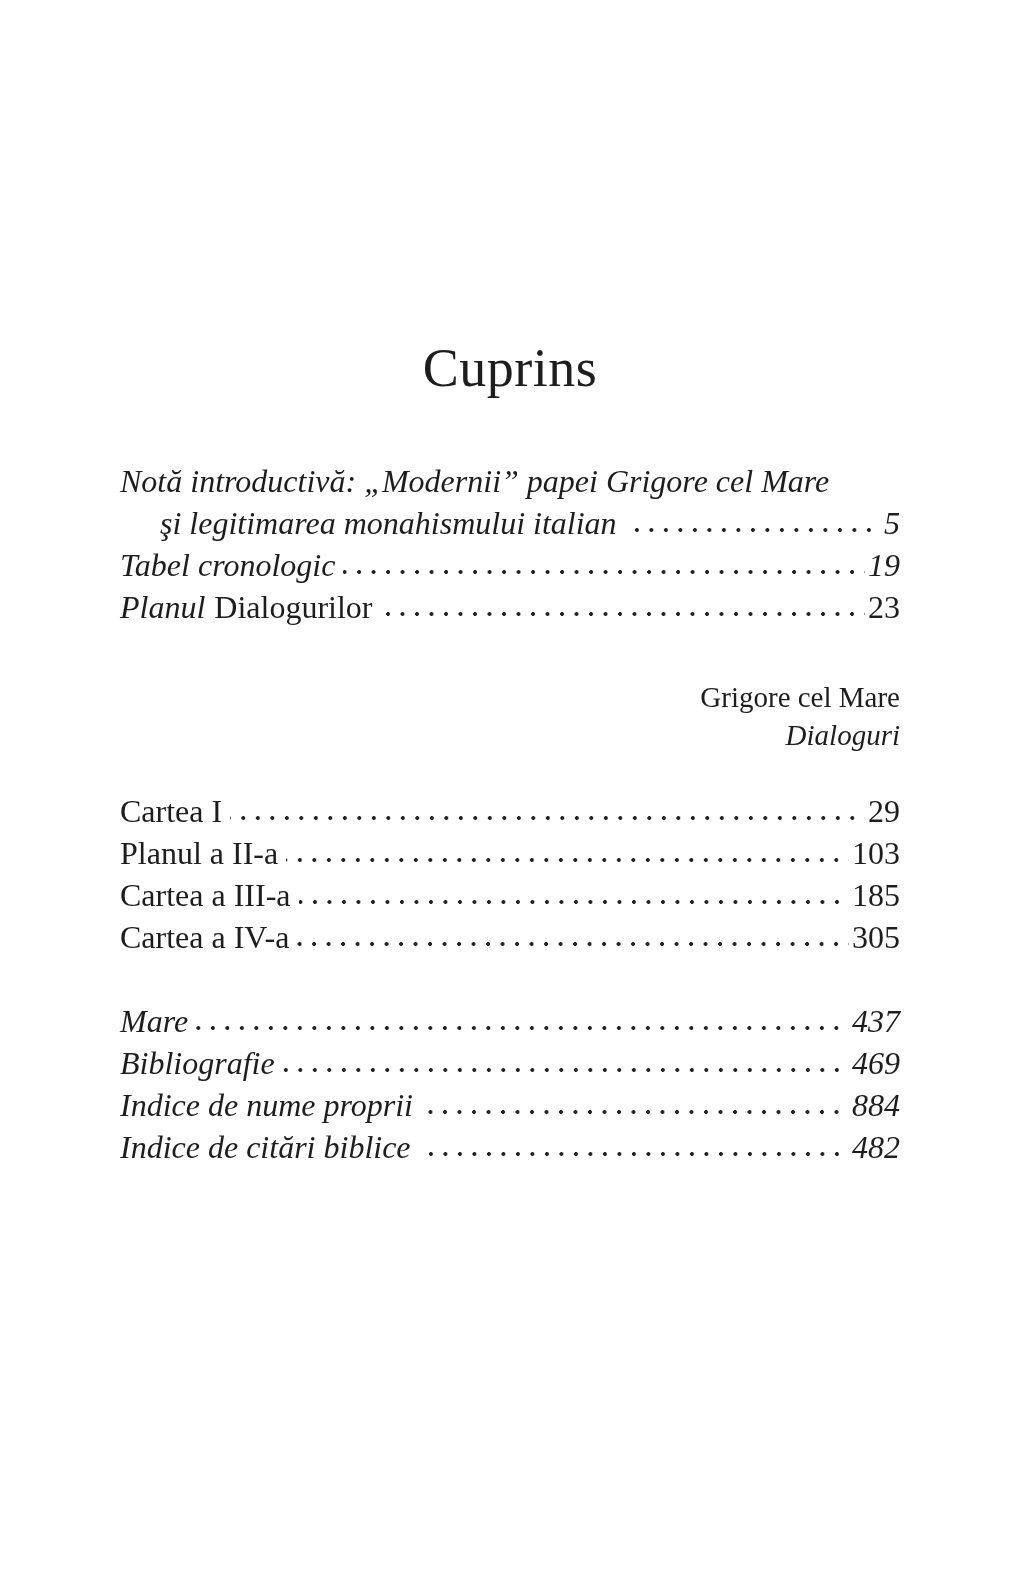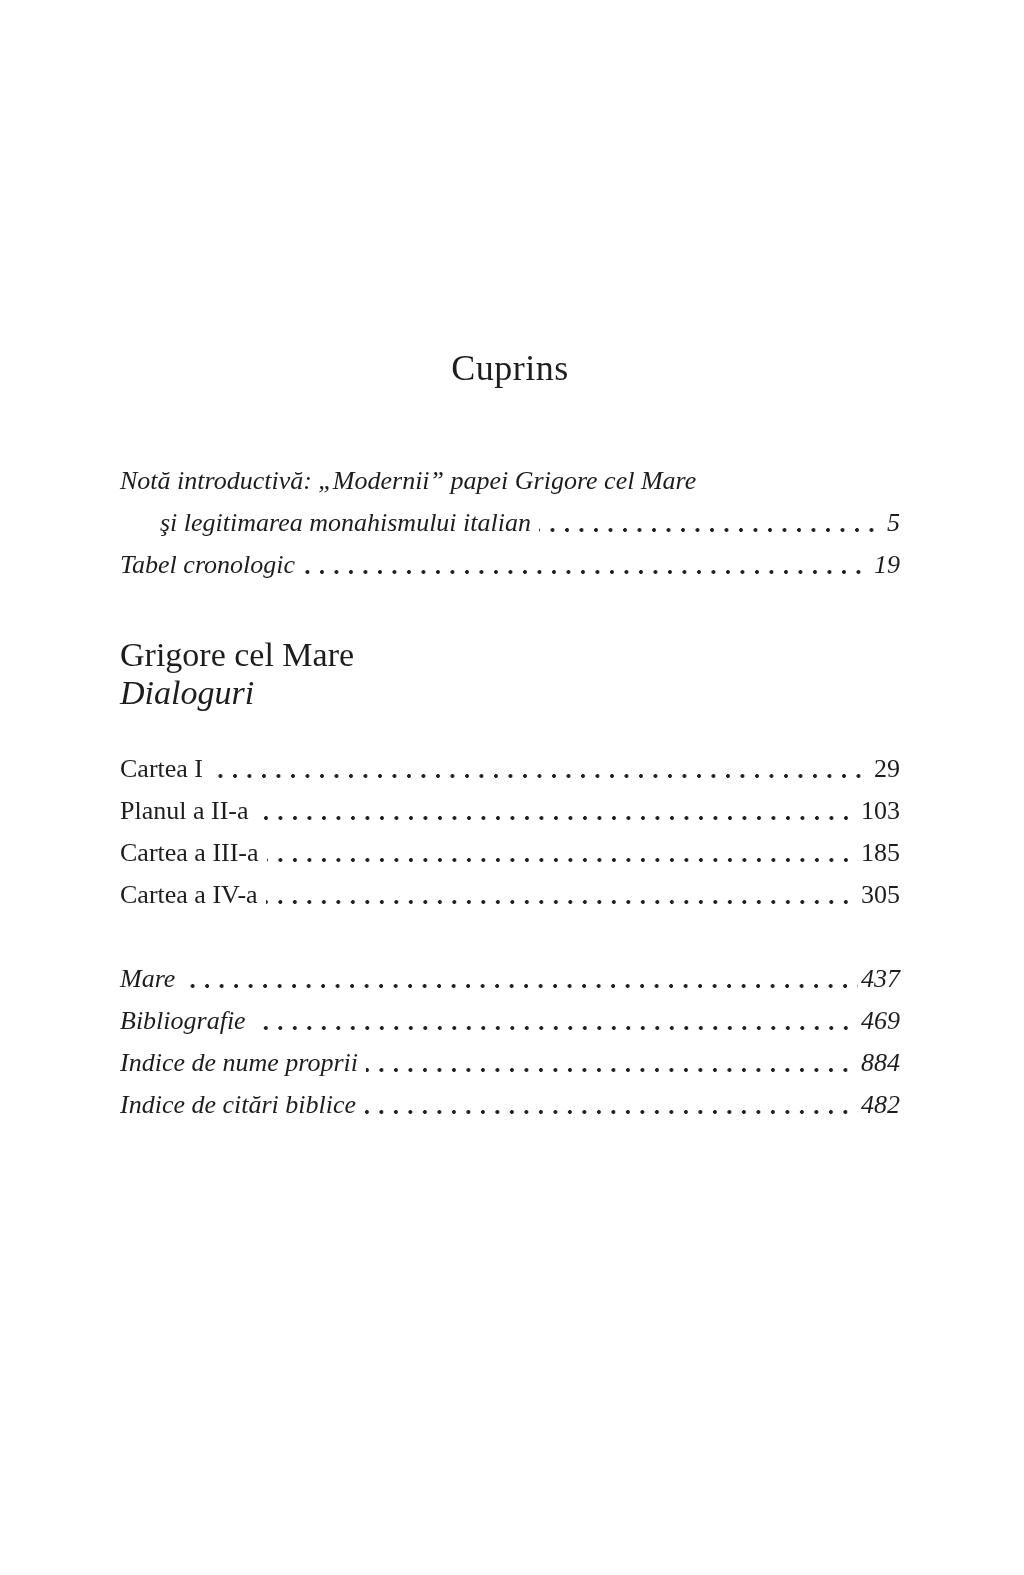--- a/index.html
+++ b/index.html
@@ -11,28 +11,28 @@
     color: #1d1d1d;
     font-family: "Liberation Serif", serif;
     overflow: hidden;
     box-sizing: border-box;
   }
   .content {
     padding: 0 124px 0 120px;
   }
   .title {
     margin: 348px 0 0 0;
-    font-size: 36px;
+    font-size: 54px;
     line-height: 40px;
     font-weight: 400;
     text-align: center;
     letter-spacing: 0.5px;
   }
   .toc-line, .row {
-    font-size: 26px;
+    font-size: 32px;
     line-height: 42px;
   }
   .front { margin-top: 72px; }
   .italic { font-style: italic; }
   .roman { font-style: normal; }
   .roman-part { font-style: normal; margin-left: 0.28em; }
   .row {
     display: flex;
     align-items: flex-start;
   }
@@ -44,23 +44,23 @@
     align-self: stretch;
     min-width: 24px;
     margin: 0 3px 0 8px;
     background-image: radial-gradient(circle at 2px 2px, #222222 1.7px, transparent 2.2px);
     background-size: 14.5px 4px;
     background-repeat: repeat-x;
     background-position: right calc(100% - 12px);
   }
   .heading {
     margin-top: 50px;
-    font-size: 34px;
+    font-size: 29px;
     line-height: 38px;
-    text-align: left;
+    text-align: right;
   }
   .books { margin-top: 36px; }
   .back { margin-top: 42px; }
 </style>
 </head>
 <body>
 
 <div class="page">
   <div class="content">
 
@@ -70,20 +70,25 @@
       <div class="toc-line italic">Notă introductivă: „Modernii” papei Grigore cel Mare</div>
       <div class="row italic indent">
         <span class="label">şi legitimarea monahismului italian</span>
         <span class="dots"></span>
         <span class="pg">5</span>
       </div>
       <div class="row italic">
         <span class="label">Tabel cronologic</span>
         <span class="dots"></span>
         <span class="pg">19</span>
+      </div>
+      <div class="row">
+        <span class="label"><span class="italic">Planul</span><span class="roman-part">Dialogurilor</span></span>
+        <span class="dots"></span>
+        <span class="pg">23</span>
       </div>
     </div>
 
     <div class="heading">
       <div class="roman">Grigore cel Mare</div>
       <div class="italic">Dialoguri</div>
     </div>
 
     <div class="books">
       <div class="row">

